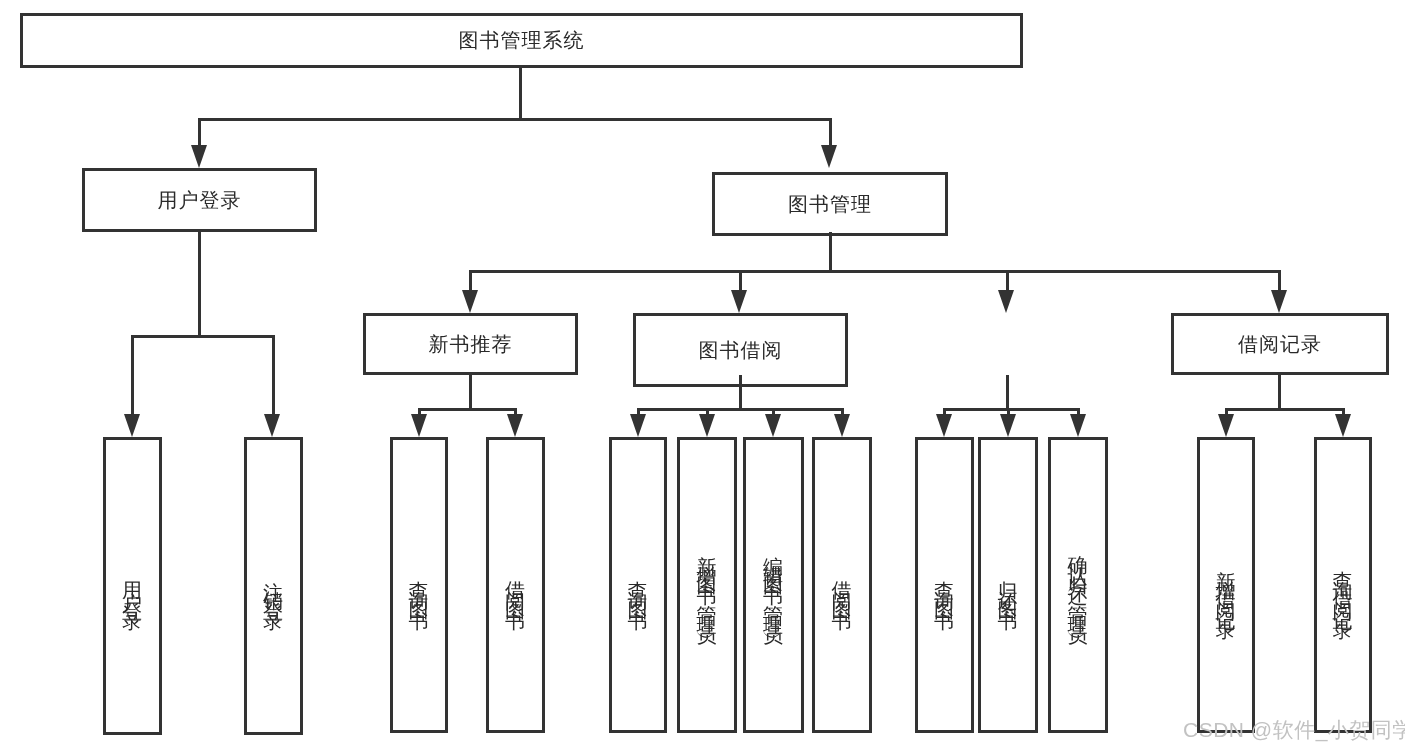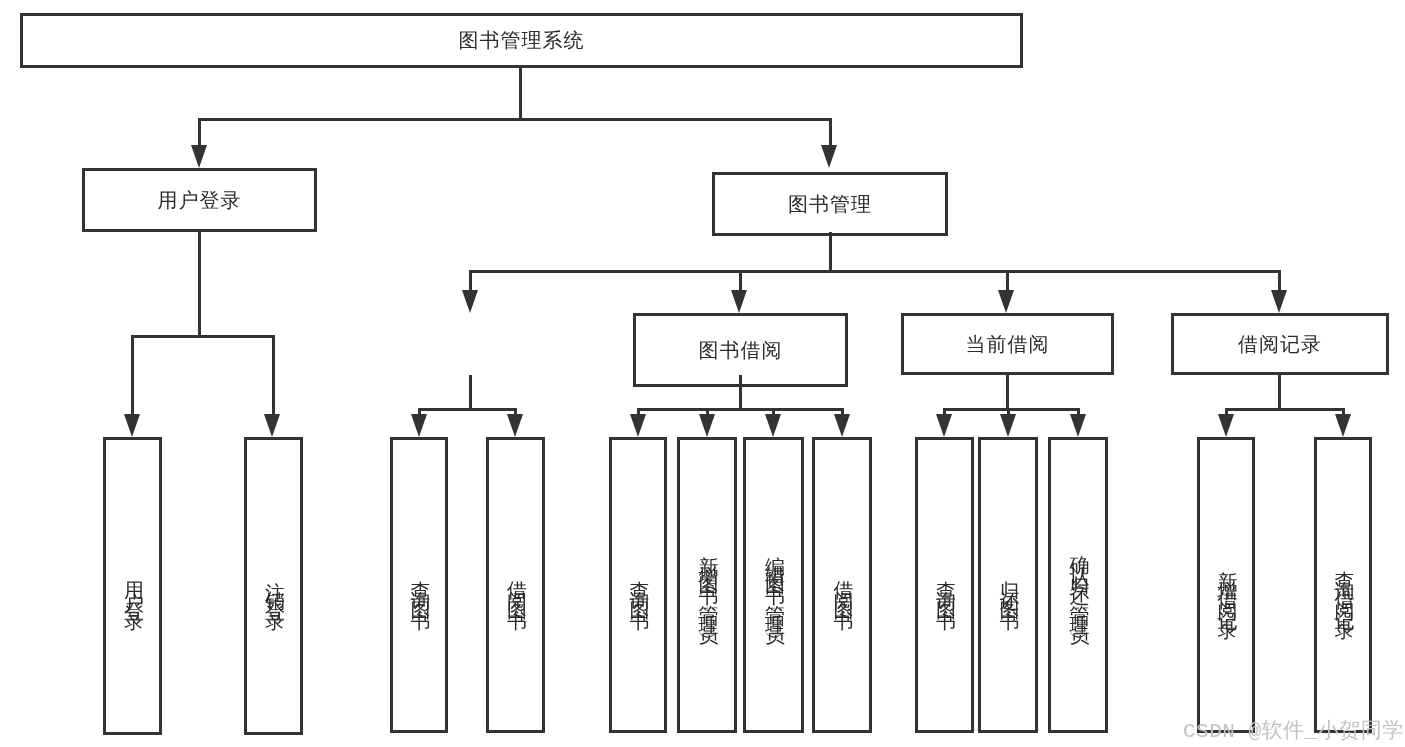--- a/index.html
+++ b/index.html
@@ -6,21 +6,21 @@
     --line:#333333;
     --text:#2a2a2a;
     --watermark:#c2c2c2;
     --bg:#ffffff;
   }
   html,body{margin:0;padding:0;background:var(--bg);}
   .canvas{
     position:relative;
     width:1405px;height:747px;
     background:var(--bg);
-    font-family:Liberation Mono, monospace;
+    font-family:Liberation Sans, sans-serif;
     color:var(--text);
     overflow:hidden;
   }
   .box{
     position:absolute;
     box-sizing:border-box;
     border:3px solid var(--line);
     background:#fff;
     display:flex;
     align-items:center;
@@ -88,25 +88,25 @@
   <div class="hline" style="left:469px;top:270px;width:812px"></div>
   <div class="vline" style="left:469px;top:270px;height:22px"></div>
   <div class="arrow" style="left:462px;top:290px"></div>
   <div class="vline" style="left:739px;top:270px;height:22px"></div>
   <div class="arrow" style="left:731px;top:290px"></div>
   <div class="vline" style="left:1006px;top:270px;height:22px"></div>
   <div class="arrow" style="left:998px;top:290px"></div>
   <div class="vline" style="left:1278px;top:270px;height:22px"></div>
   <div class="arrow" style="left:1271px;top:290px"></div>
 
+  <div class="box" style="left:363px;top:313px;width:215px;height:62px">
+    <span>新书推荐</span>
+  </div>
   <div class="box" style="left:633px;top:313px;width:215px;height:74px">
     <span>图书借阅</span>
-  </div>
-  <div class="box" style="left:901px;top:313px;width:213px;height:62px">
-    <span>当前借阅</span>
   </div>
   <div class="box" style="left:1171px;top:313px;width:218px;height:62px">
     <span>借阅记录</span>
   </div>
 
   <div class="vline" style="left:469px;top:375px;height:33px"></div>
   <div class="hline" style="left:418px;top:408px;width:99px"></div>
   <div class="vline" style="left:418px;top:408px;height:9px"></div>
   <div class="arrow" style="left:411px;top:414px"></div>
   <div class="vline" style="left:514px;top:408px;height:9px"></div>

